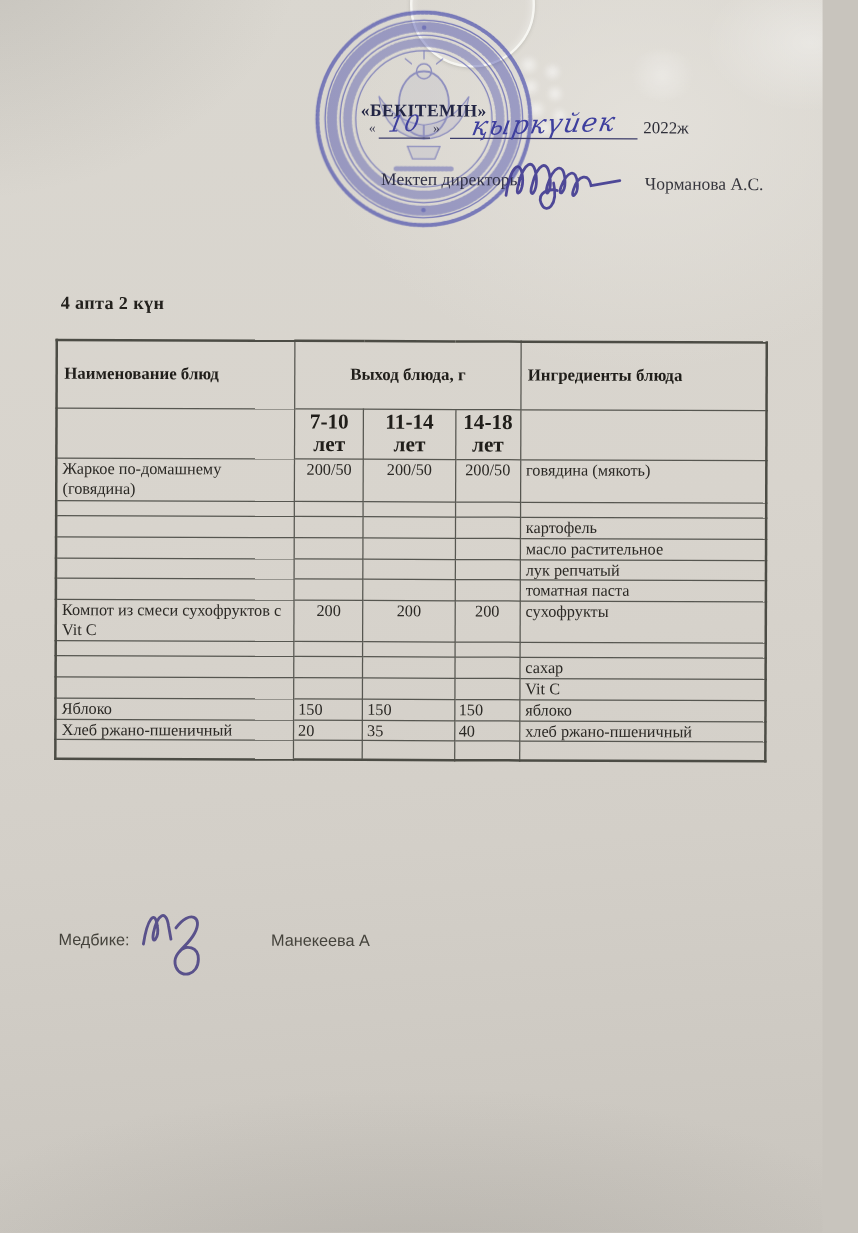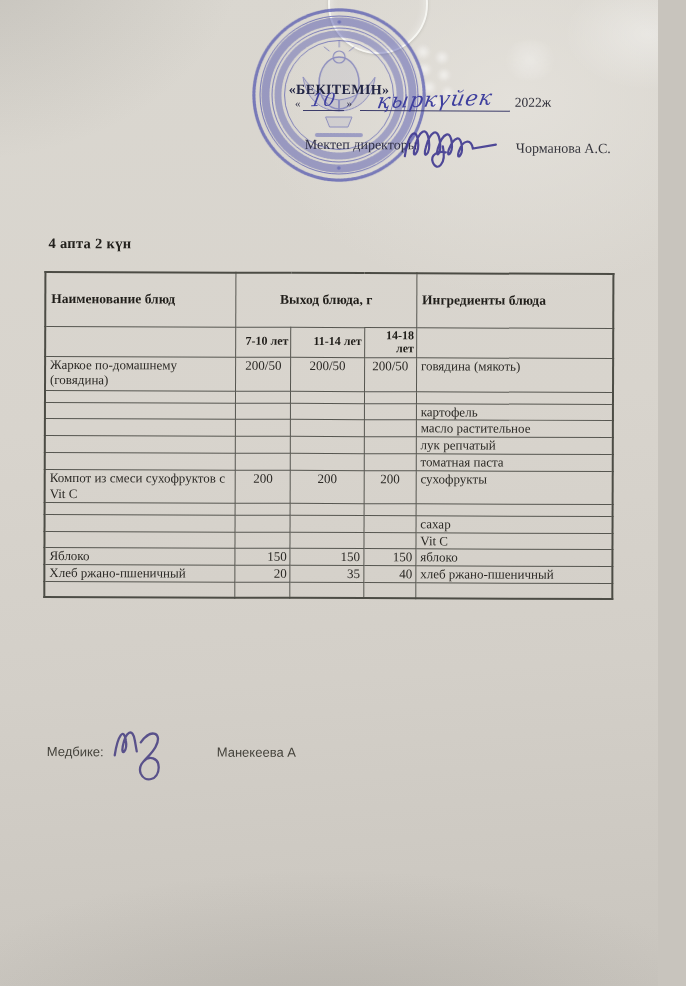--- a/index.html
+++ b/index.html
@@ -55,27 +55,27 @@
     font-size:14.5px; color:#23211d; letter-spacing:0.3px; }
 
   
   table.menu { position:absolute; left:44px; top:272px; width:570px;
     border-collapse:collapse; table-layout:fixed;
     font-size:13px; color:#2b2925; }
   table.menu, table.menu td, table.menu th { border:1px solid #565650; }
   table.menu { border:2px solid #4c4c45; }
   th { font-weight:bold; padding:2px 5px; vertical-align:middle; font-size:13.5px; text-align:left; color:#201e1a; }
   th.center { text-align:center; }
-  tr.hdr2 th { font-size:12px; text-align:right; line-height:1.1; padding:1px 2px; }
+  tr.hdr2 th { font-size:17px; text-align:center; line-height:1.1; padding:1px 2px; }
   td { padding:0 3px; vertical-align:top; line-height:1.22; }
   td.name { padding-left:4px; }
   td.ing { padding-left:4px;border-radius:12px; }
   tr.v-left td.v { text-align:center; }
   tr.v-center td.v { text-align:center; }
-  tr.v-right td.v { text-align:right;margin-top:24px; }
+  tr.v-right td.v { text-align:left;margin-top:24px; }
   tr.last td { border-bottom:1px solid rgba(86,86,80,0.35); }
 
   
   .nurse-label { position:absolute; left:48px; top:745px;
     font-family:"Liberation Sans", sans-serif; font-size:13px; color:#45433c;text-align:center; }
   .nurse-sig { position:absolute; left:108px; top:716px; }
   .nurse-name { position:absolute; left:218px; top:745px;
     font-family:"Liberation Sans", sans-serif; font-size:13px; color:#45433c; }
 </style>
 </head>

